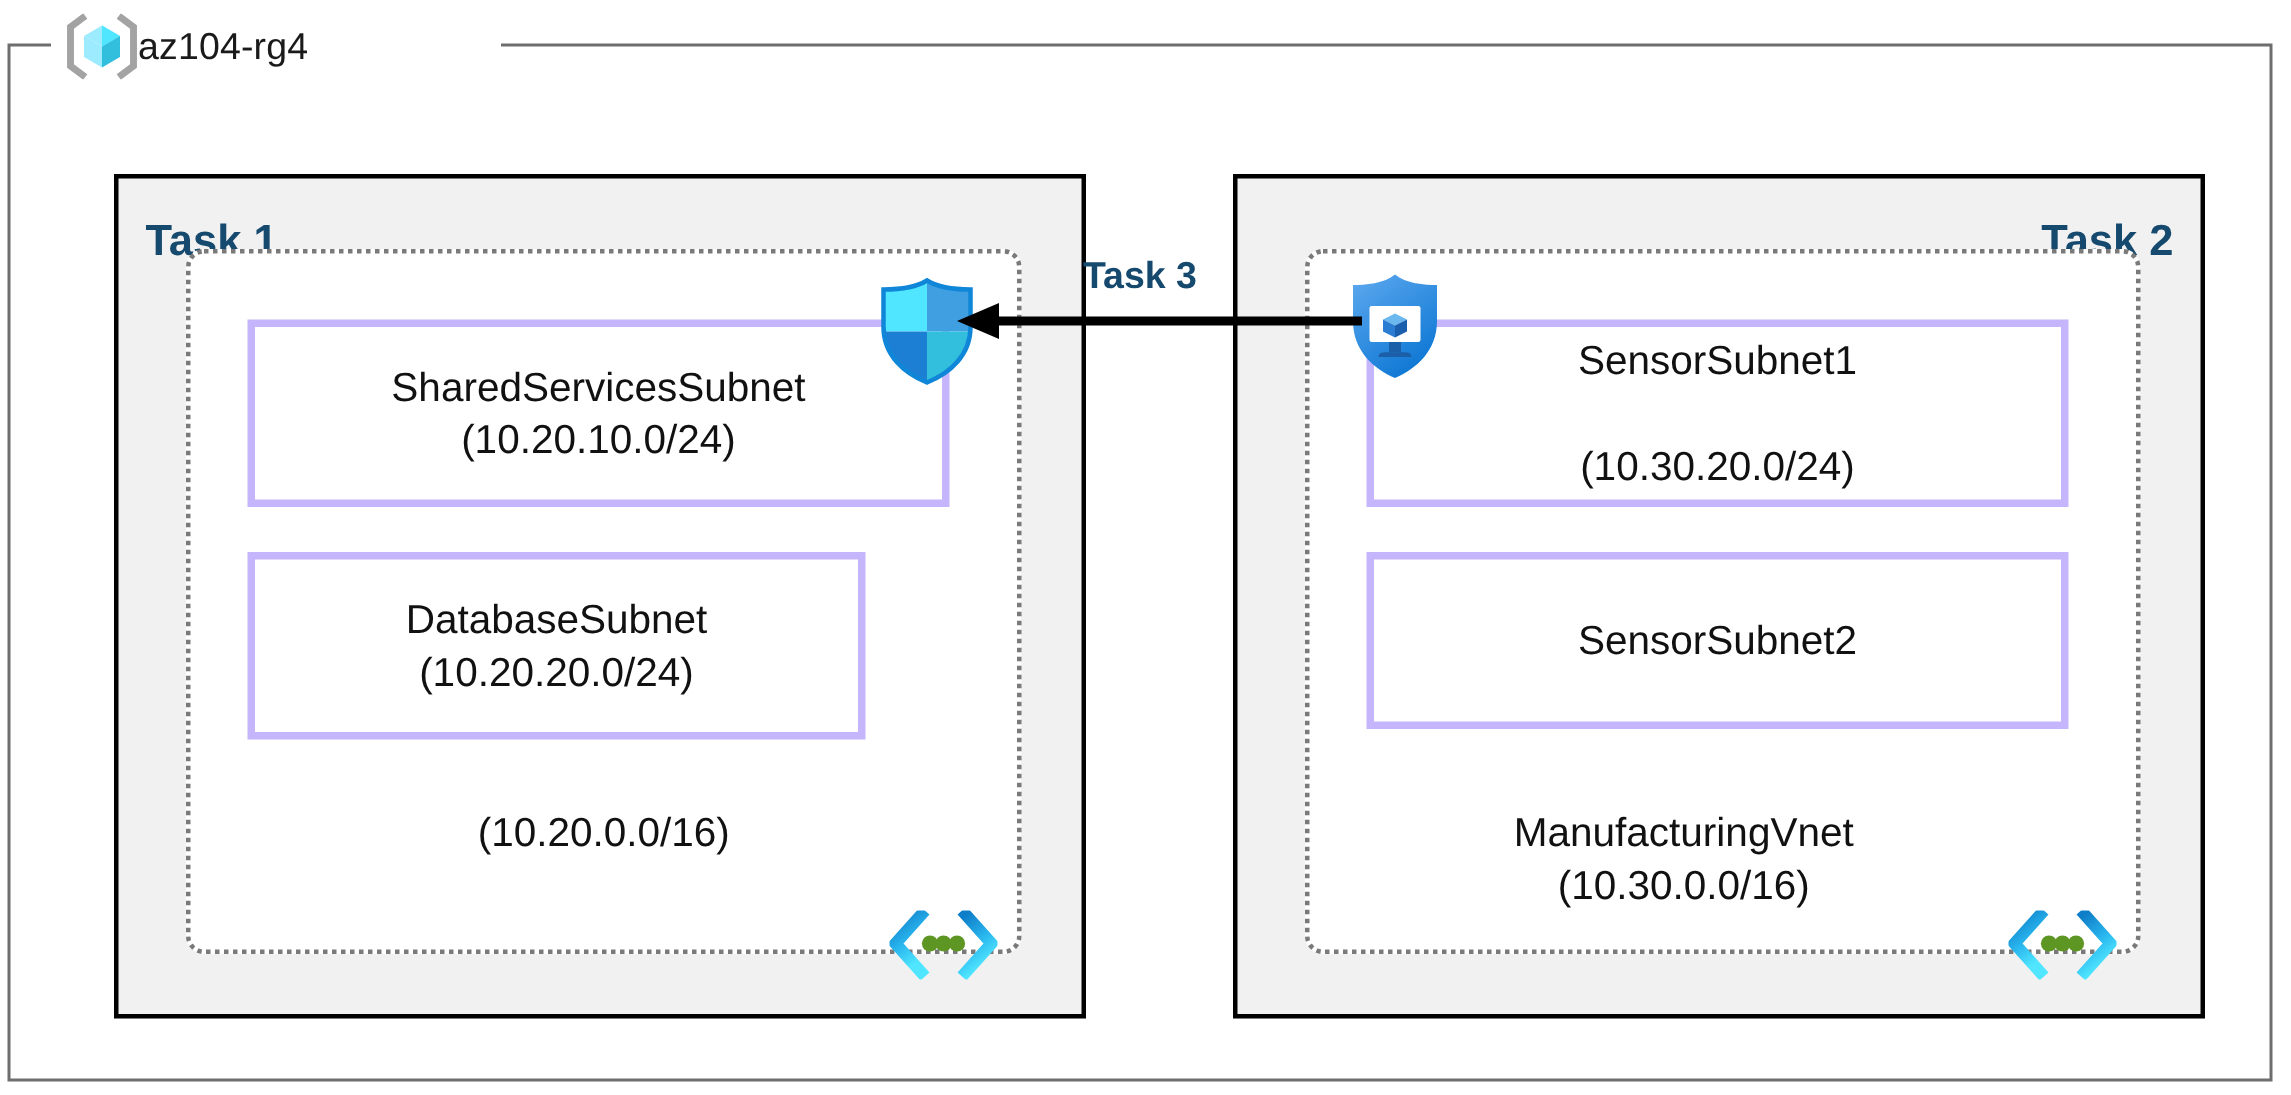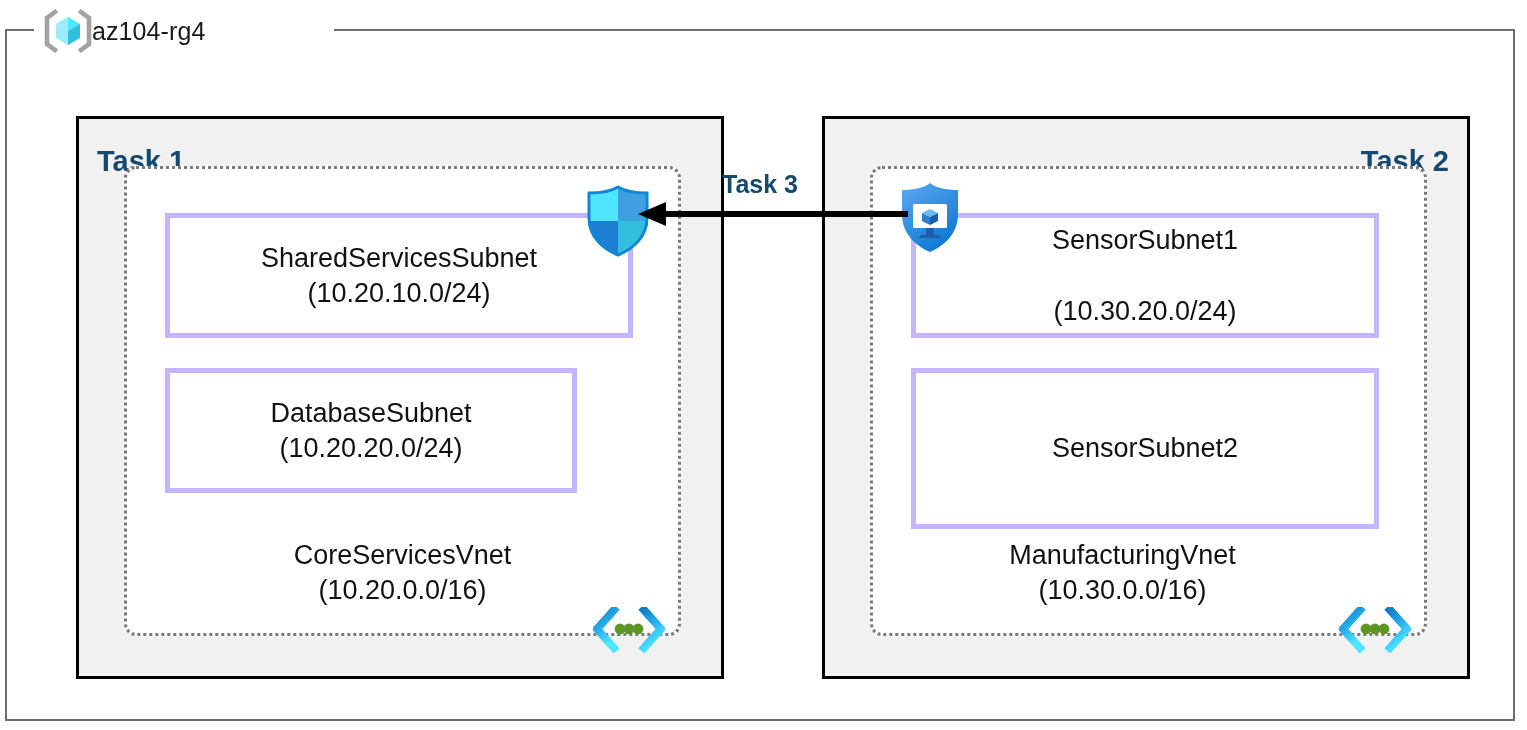--- a/index.html
+++ b/index.html
@@ -94,21 +94,21 @@
     background: #ffffff;
     border: 5px solid #c4b5fd;
     display: flex;
     flex-direction: column;
     align-items: center;
     justify-content: center;
   }
   #subnet-box-1 { left: 165px;  top: 213px; width: 468px; height: 125px; }
   #subnet-box-2 { left: 165px;  top: 368px; width: 412px; height: 125px; }
   #subnet-box-3 { left: 911px;  top: 213px; width: 468px; height: 125px; gap: 36px; }
-  #subnet-box-4 { left: 911px;  top: 368px; width: 468px; height: 161px; }
+  #subnet-box-4 { left: 911px;  top: 368px; width: 468px; height: 118px; }
 
   .node-name {
     font-size: 27px;
     color: #111111;
     line-height: 1.28;
     white-space: nowrap;
   }
   .node-cidr {
     font-size: 27px;
     color: #111111;
@@ -201,21 +201,20 @@
   <div class="node-name">SharedServicesSubnet</div>
   <div class="node-cidr">(10.20.10.0/24)</div>
 </div>
 
 <div id="subnet-box-2" class="subnet-box">
   <div class="node-name">DatabaseSubnet</div>
   <div class="node-cidr">(10.20.20.0/24)</div>
 </div>
 
 <div id="vnet-caption-1" class="vnet-caption">
-  <div class="node-name">CoreServicesVnet</div>
   <div class="node-cidr">(10.20.0.0/16)</div>
 </div>
 
 <svg id="vnet-glyph-1" class="vnet-glyph" viewBox="0 0 72 46">
   <defs>
     <linearGradient id="vg1a" x1="0" y1="0" x2="0.35" y2="1">
       <stop offset="0" stop-color="#0f7ec8"></stop>
       <stop offset="0.55" stop-color="#29b6ee"></stop>
       <stop offset="1" stop-color="#50e6ff"></stop>
     </linearGradient>

